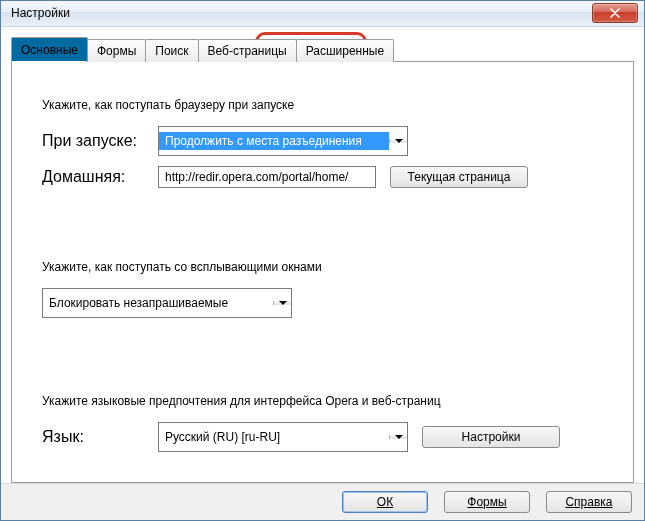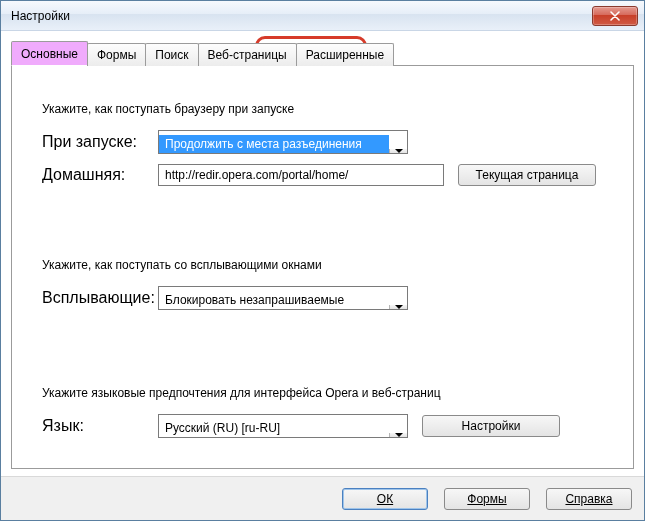--- a/index.html
+++ b/index.html
@@ -68,21 +68,21 @@
     padding: 4px 9px 4px 9px;
     font-size: 12px;
     margin-right: -1px;
     border-top-left-radius: 2px;
     border-top-right-radius: 2px;
     position: relative;
     top: 1px;
     color: #000;
   }
   .tab.active {
-    background: #f0abfc;
+    background: #0369a1;
     border-bottom: 1px solid #fff;
     top: 1px;
     padding-top: 5px;
     margin-top: -1px;
   }
   .hilite-ring {
     border: 3px solid #d63b2a;
     border-radius: 10px;
     position: absolute;
     pointer-events: none;
@@ -105,25 +105,25 @@
     align-items: center;
     margin-bottom: 10px;
   }
   .row-label {
     width: 116px;
     font-size: 16px;
     color: #000;
   }
   .combo {
     width: 250px;
-    height: 24px;
+    height: 30px;
     border: 1px solid #7a7a7a;
     background: #fff;
     display: flex;
-    align-items: flex-end;
+    align-items: center;
     font-size: 12px;
   }
   .combo .combo-text {
     flex: 1;
     padding: 2px 6px;
     display: flex;
     align-items: center;
     white-space: nowrap;
     overflow: hidden;
   }
@@ -139,21 +139,21 @@
     align-items: center;
     justify-content: center;
   }
   .combo .combo-arrow::after {
     content: "";
     border-left: 4px solid transparent;
     border-right: 4px solid transparent;
     border-top: 4px solid #000;
   }
   .textfield {
-    width: 286px;
+    width: 218px;
     height: 22px;
     border: 1px solid #7a7a7a;
     background: #fff;
     font-size: 12px;
     padding: 2px 6px;
     font-family: inherit;
     outline: none;
   }
   .btn {
     height: 22px;
@@ -232,21 +232,20 @@
           <div class="row-label">Домашняя:</div>
           <input class="textfield" type="text" value="http://redir.opera.com/portal/home/" style="">
           <button class="btn side-btn">Текущая страница</button>
         </div>
 
         <div class="gap"></div>
 
         <div class="section-heading">Укажите, как поступать со всплывающими окнами</div>
 
         <div class="row">
-          <div class="row-label">Всплывающие:</div>
           <div class="combo">
             <div class="combo-text">Блокировать незапрашиваемые</div>
             <div class="combo-arrow"></div>
           </div>
         </div>
 
         <div class="gap2"></div>
 
         <div class="section-heading">Укажите языковые предпочтения для интерфейса Opera и веб-страниц</div>
 

